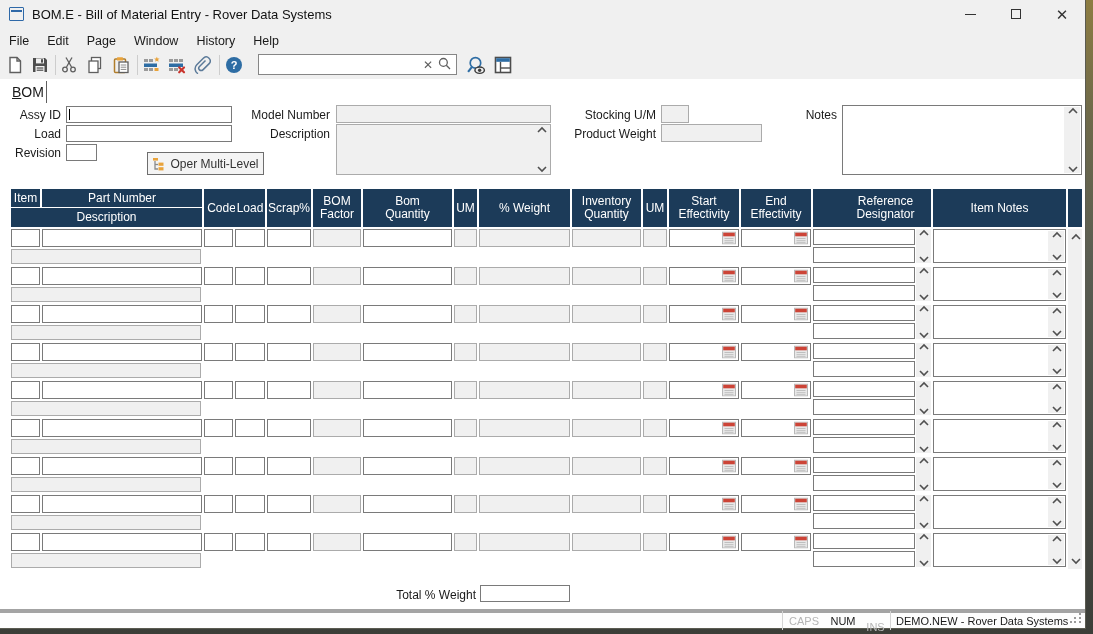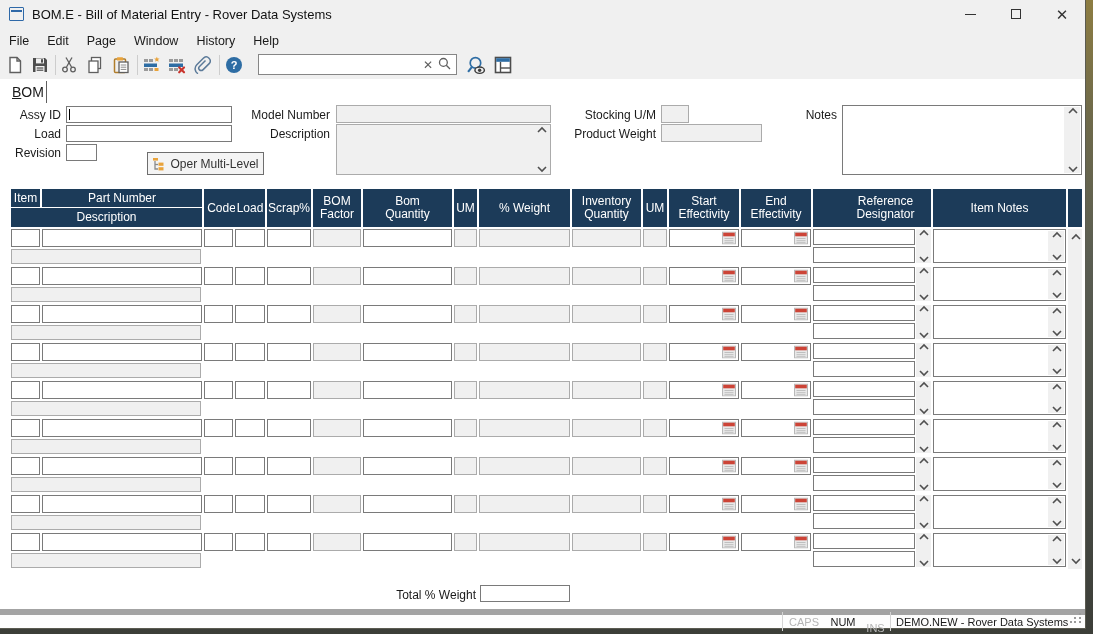--- a/index.html
+++ b/index.html
@@ -81,21 +81,21 @@
   .spin-strip { position:absolute; background:#f0f0f0;
     display:flex; flex-direction:column; justify-content:space-between; align-items:center; }
   .notes-box { position:absolute; background:#fff; border:1px solid #7a7a7a; }
   .vscroll { position:absolute; background:#f0f0f0; display:flex; flex-direction:column; justify-content:space-between; align-items:center; }
   
   #total-label { position:absolute; right:609px; top:588px; font-size:12px; }
   #total-input { position:absolute; left:480px; top:585px; width:90px; height:17px; }
   
   #statusbar {
     position:absolute; left:0; bottom:0; width:100%; height:19px;
-    background:#fdfdfd; border-top:6px solid #a3a3a3; font-size:11px;
+    background:#fdfdfd; border-top:4px solid #a3a3a3; font-size:11px;
     display:flex; align-items:center;
   }
   .sb-sep { width:1px; height:19px; background:#d4d4d4; }
   .sb-key { color:#b5b5b5; text-align:center; }
   #sb-caps { width:42px; }
   #sb-num { width:36px; }
   #sb-ins { width:29px;margin-top:13px; }
   .sb-key.active { color:#1a1a1a; }
   #sb-left { width:782px; height:100%; }
   #sb-context { padding:0 0 0 5px; color:#1a1a1a; white-space:nowrap; }

